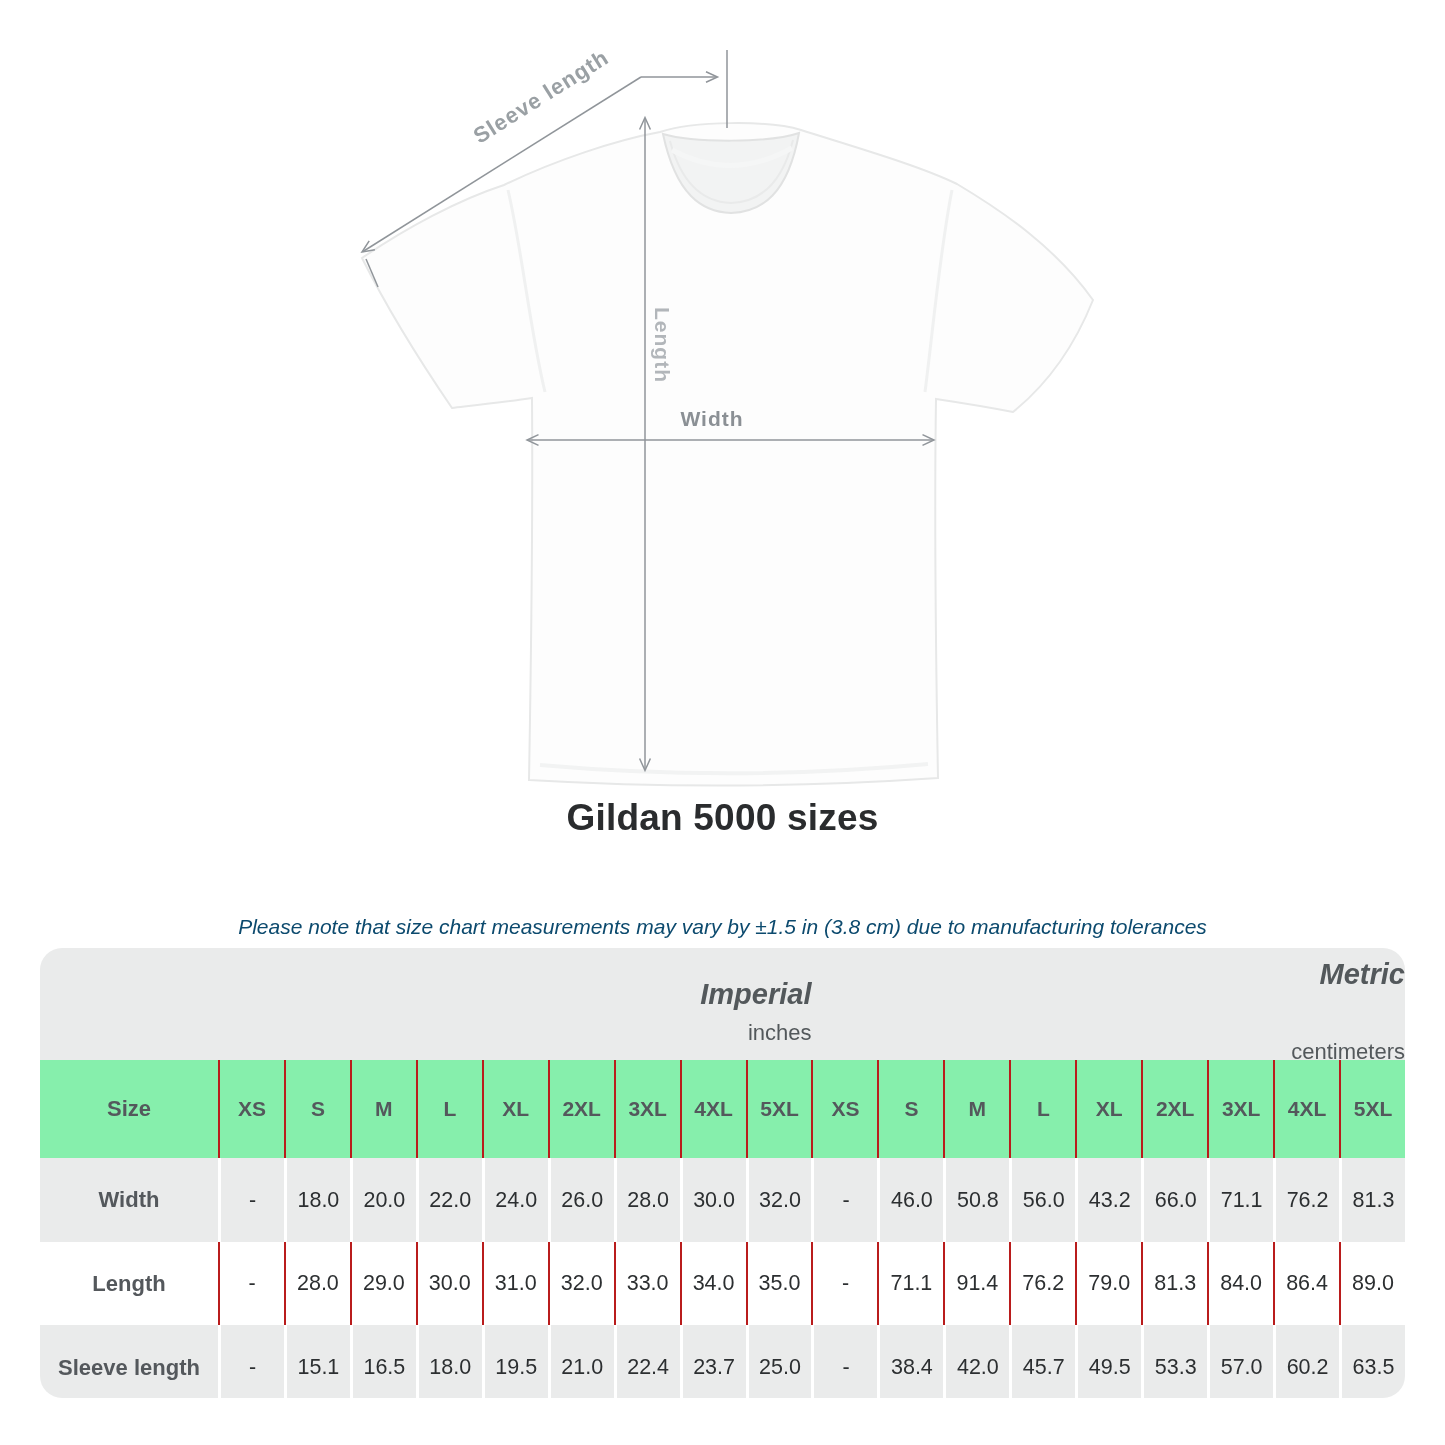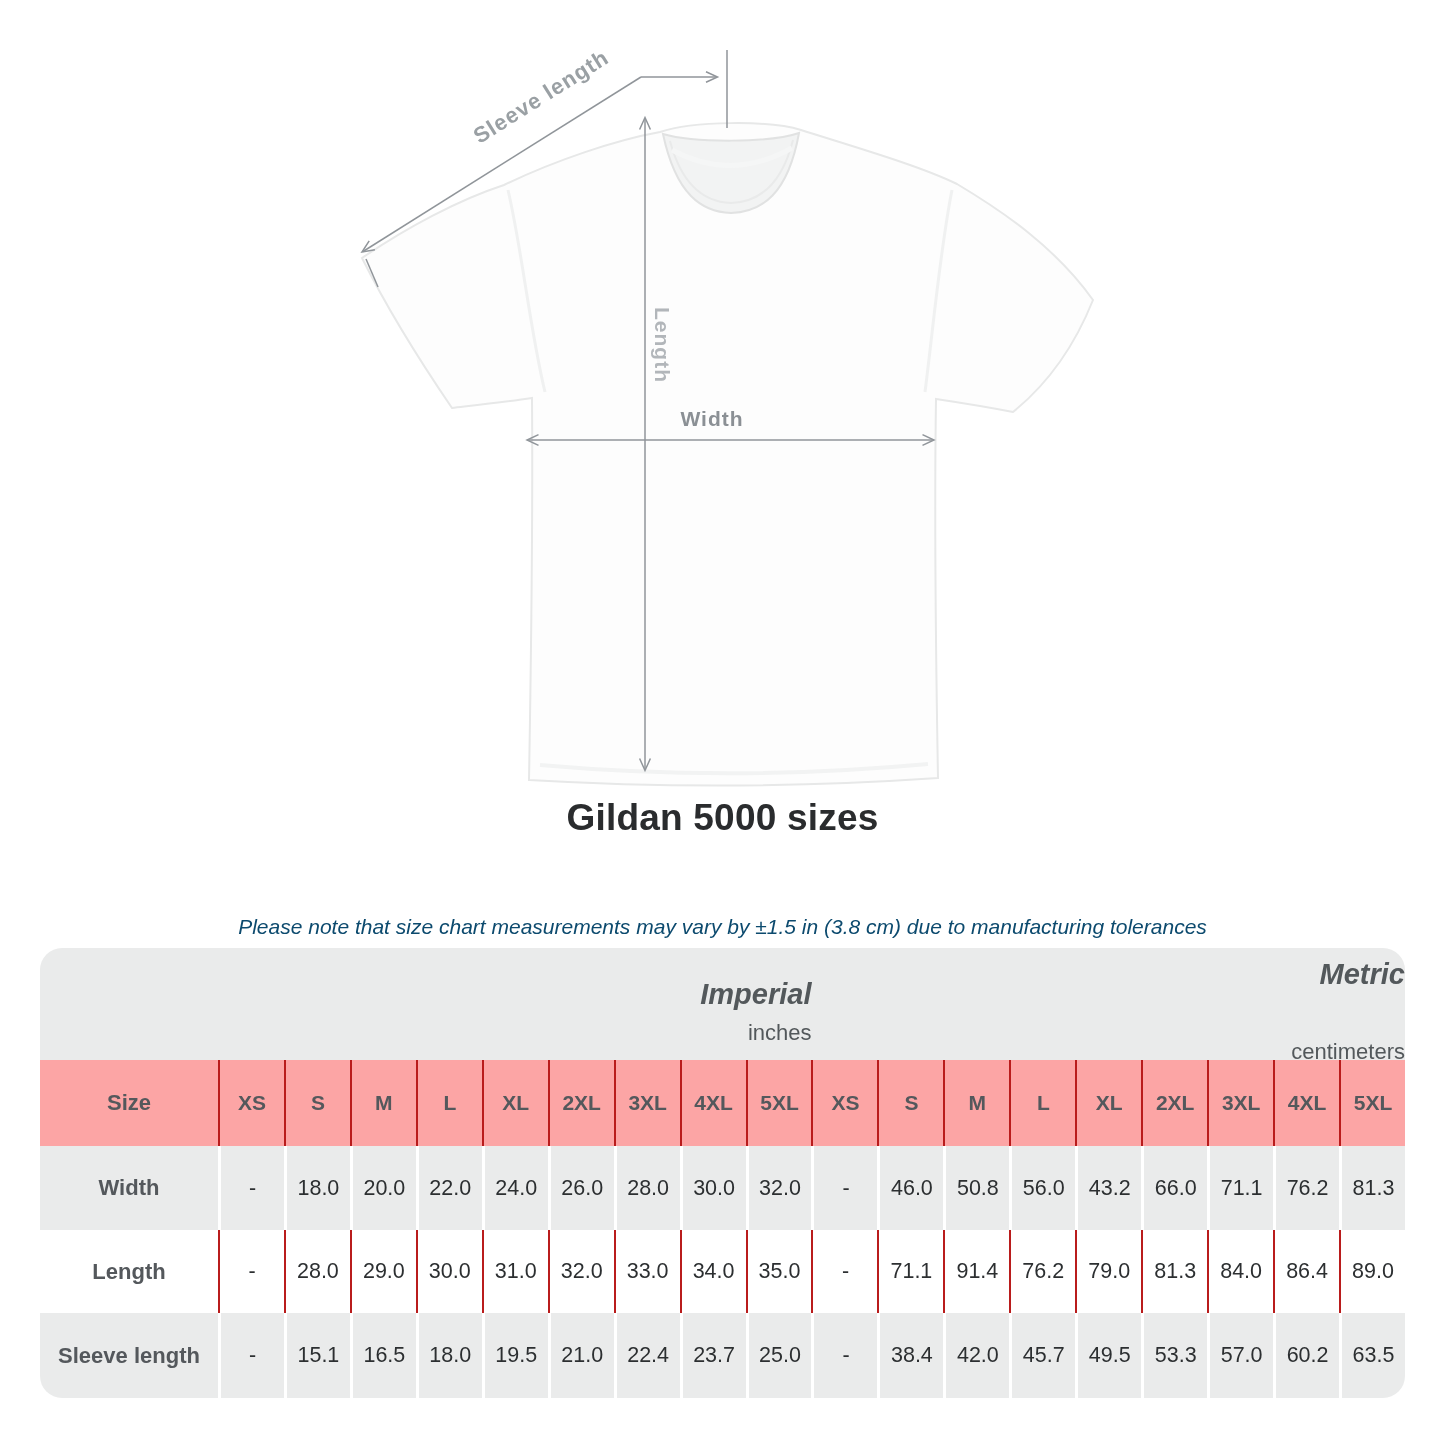--- a/index.html
+++ b/index.html
@@ -23,21 +23,21 @@
     position:absolute; left:0; top:899px; width:100%; text-align:center;
     font-size:21px; font-style:italic; color:#0c4a6e;margin-top:16px;
   }
   
   .size-table {
     position:absolute; left:40px; top:948px; width:1365px; height:450px;
     border-radius:22px; overflow:hidden; background:#ffffff;
   }
   .t-row { display:grid; grid-template-columns:178px repeat(18, 1fr); width:100%; }
   .row-band  { height:112px; background:#eaebeb; }
-  .row-sizes { height:86px;  background:#fca5a5; }
+  .row-sizes { height:98px;  background:#86efac; }
   .row-d1 { height:84px; }
   .row-d2 { height:83px; }
   .row-d3 { height:85px; }
   .bg-gray  { background:#eaebeb; }
   .bg-white { background:#ffffff; }
   .band-group {
     display:flex; flex-direction:column; align-items:flex-end; justify-content:center;
     gap:9px; padding-top:10px;
   }
   .band-imperial { grid-column:1 / span 10; }

